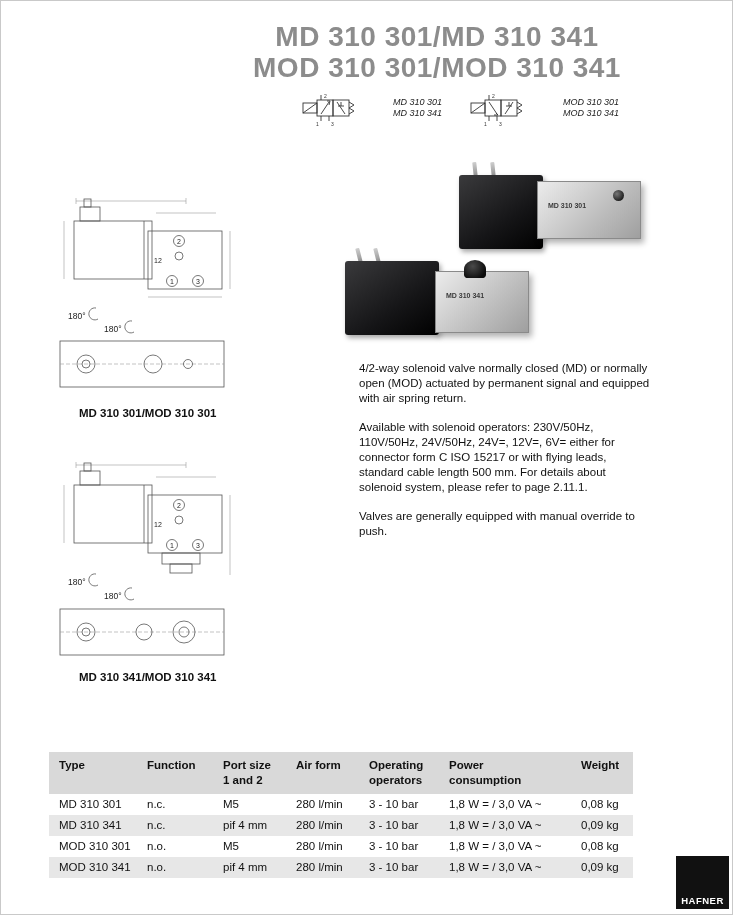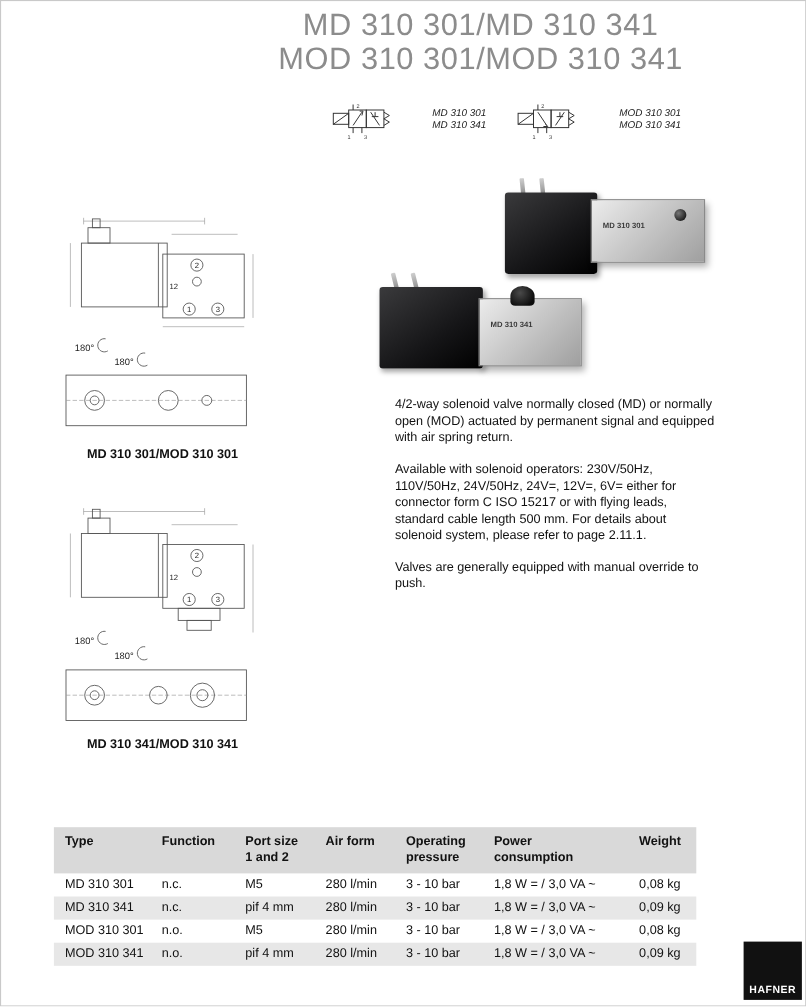--- a/index.html
+++ b/index.html
@@ -8,22 +8,22 @@
     width:733px; height:915px; position:relative;
     font-family:"Liberation Sans", sans-serif; color:#1a1a1a;
   }
   .page {
     position:absolute; inset:0; background:#fff;
     border:1px solid #c9c9c9; overflow:hidden;
   }
 
   
   .title {
-    position:absolute; left:150px; top:6px; width:572px;
-    text-align:center; color:#8c8c8c; font-weight:normal;
+    position:absolute; left:150px; top:20px; width:572px;
+    text-align:center; color:#8c8c8c; font-weight:bold;
     font-size:28px; line-height:31px; letter-spacing:.5px;
   }
   .title span { display:block; }
 
   
   .symbol { position:absolute; width:92px; height:36px; }
   .symbol svg { width:100%; height:100%; }
   .sym1 { left:298px; top:90px; }
   .sym2 { left:466px; top:90px; }
   .sym-labels {
@@ -313,21 +313,21 @@
       <div class="th">
           <span>Port size</span>
           <span>1 and 2</span>
         </div>
       <div class="th">
           <span>Air form</span>
           <span></span>
         </div>
       <div class="th">
           <span>Operating</span>
-          <span>pressure</span>
+          <span>operators</span>
         </div>
       <div class="th">
           <span>Power</span>
           <span>consumption</span>
         </div>
       <div class="th">
           <span>Weight</span>
           <span></span>
         </div>
     </div>

